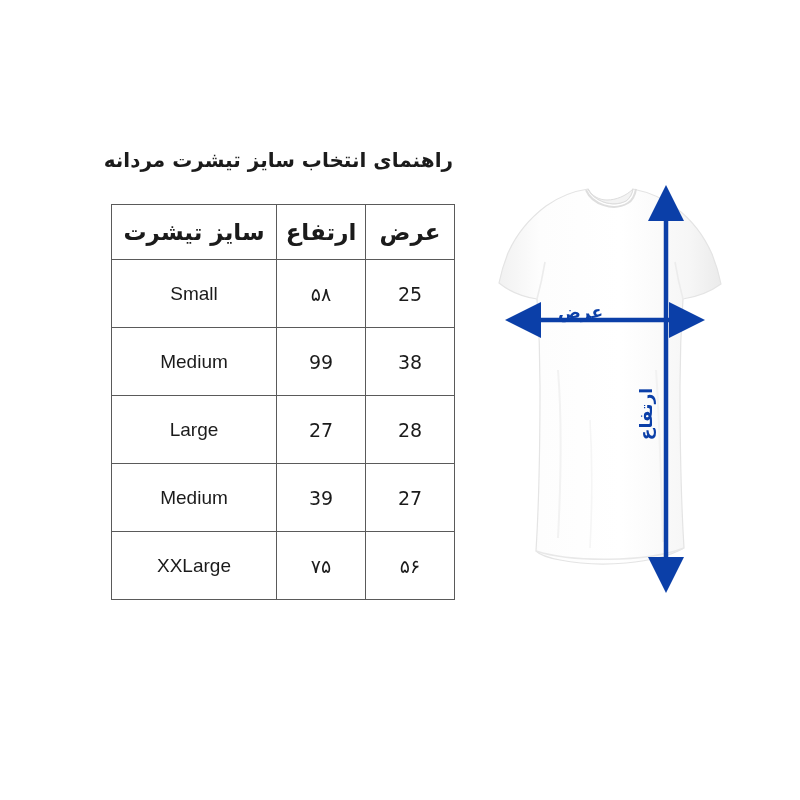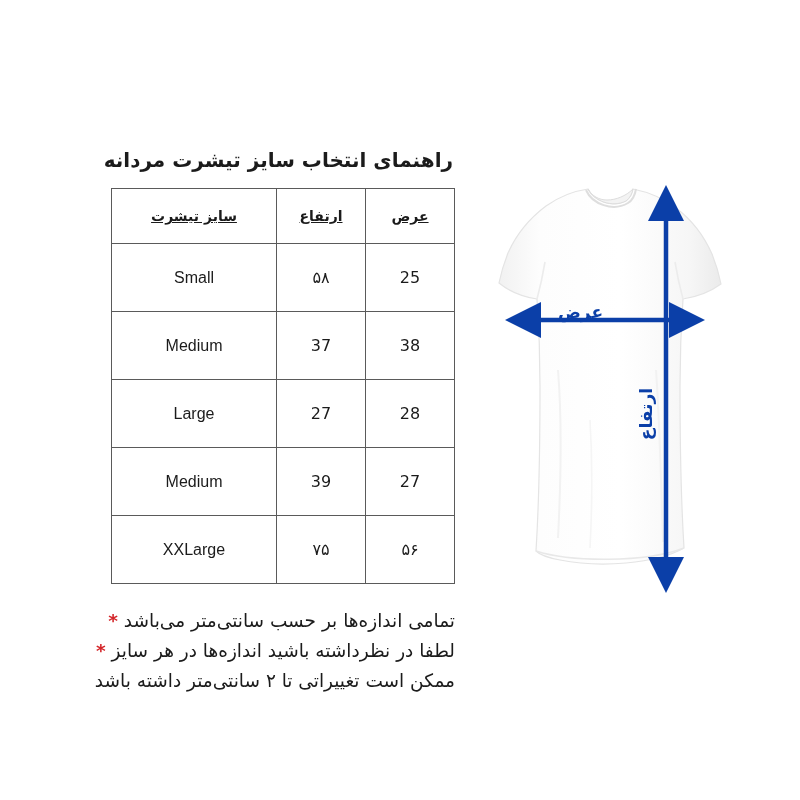--- a/index.html
+++ b/index.html
@@ -28,46 +28,45 @@
     width: 400px;
   }
 
   .guide-title {
     font-size: 20px;
     color: #1b1b1b;
     font-weight: 700;
     text-align: right;
     direction: rtl;
     letter-spacing: 0px;
-    margin: 0 0 16px 0;
+    margin: 0 0 32px 0;
     padding-right: 2px;
     white-space: nowrap;
   }
 
   table.size-table {
     border-collapse: collapse;
     width: 340px;
     table-layout: fixed;
     direction: rtl;
   }
   table.size-table th,
   table.size-table td {
     border: 1px solid #5a5a5a;
     height: 67px;
     text-align: center;
     vertical-align: middle;
-    font-size: 16px;
+    font-size: 19px;
     color: #1b1b1b;
     padding: 0;
   }
   table.size-table th {
     font-weight: 700;
     height: 54px;
-    font-size: 14px;
-    text-decoration: underline;
+    font-size: 23px;
   }
   table.size-table .col-width { width: 88px; }
   table.size-table .col-height { width: 88px; }
   table.size-table .col-size { width: 164px; }
 
   td.size-name {
     font-family: "Liberation Sans", sans-serif;
     font-size: 20px;
     direction: ltr;
   }
@@ -140,54 +139,41 @@
         </tr>
       </thead>
       <tbody>
         <tr>
           <td>25</td>
           <td>۵۸</td>
           <td class="size-name">Small</td>
         </tr>
         <tr>
           <td>38</td>
-          <td>37</td>
+          <td>99</td>
           <td class="size-name">Medium</td>
         </tr>
         <tr>
           <td>28</td>
           <td>27</td>
           <td class="size-name">Large</td>
         </tr>
         <tr>
           <td>27</td>
           <td>39</td>
           <td class="size-name">Medium</td>
         </tr>
         <tr>
           <td>۵۶</td>
           <td>۷۵</td>
           <td class="size-name">XXLarge</td>
         </tr>
       </tbody>
     </table>
 
-    <div class="notes">
-      <div class="note-line">
-        <span>تمامی اندازه‌ها بر حسب سانتی‌متر می‌باشد</span>
-        <span class="star">*</span>
-      </div>
-      <div class="note-line">
-        <span>لطفا در نظرداشته باشید اندازه‌ها در هر سایز</span>
-        <span class="star">*</span>
-      </div>
-      <div class="note-line">
-        <span>ممکن است تغییراتی تا ۲ سانتی‌متر داشته باشد</span>
-      </div>
-    </div>
 
   </div>
 
   <div class="shirt-area">
 
     <svg class="shirt-svg" width="330" height="430" viewBox="0 0 330 430">
       <defs>
         <linearGradient id="shirtShade" x1="0" y1="0" x2="1" y2="0">
           <stop offset="0%" stop-color="#f1f1f1"></stop>
           <stop offset="18%" stop-color="#fdfdfd"></stop>

